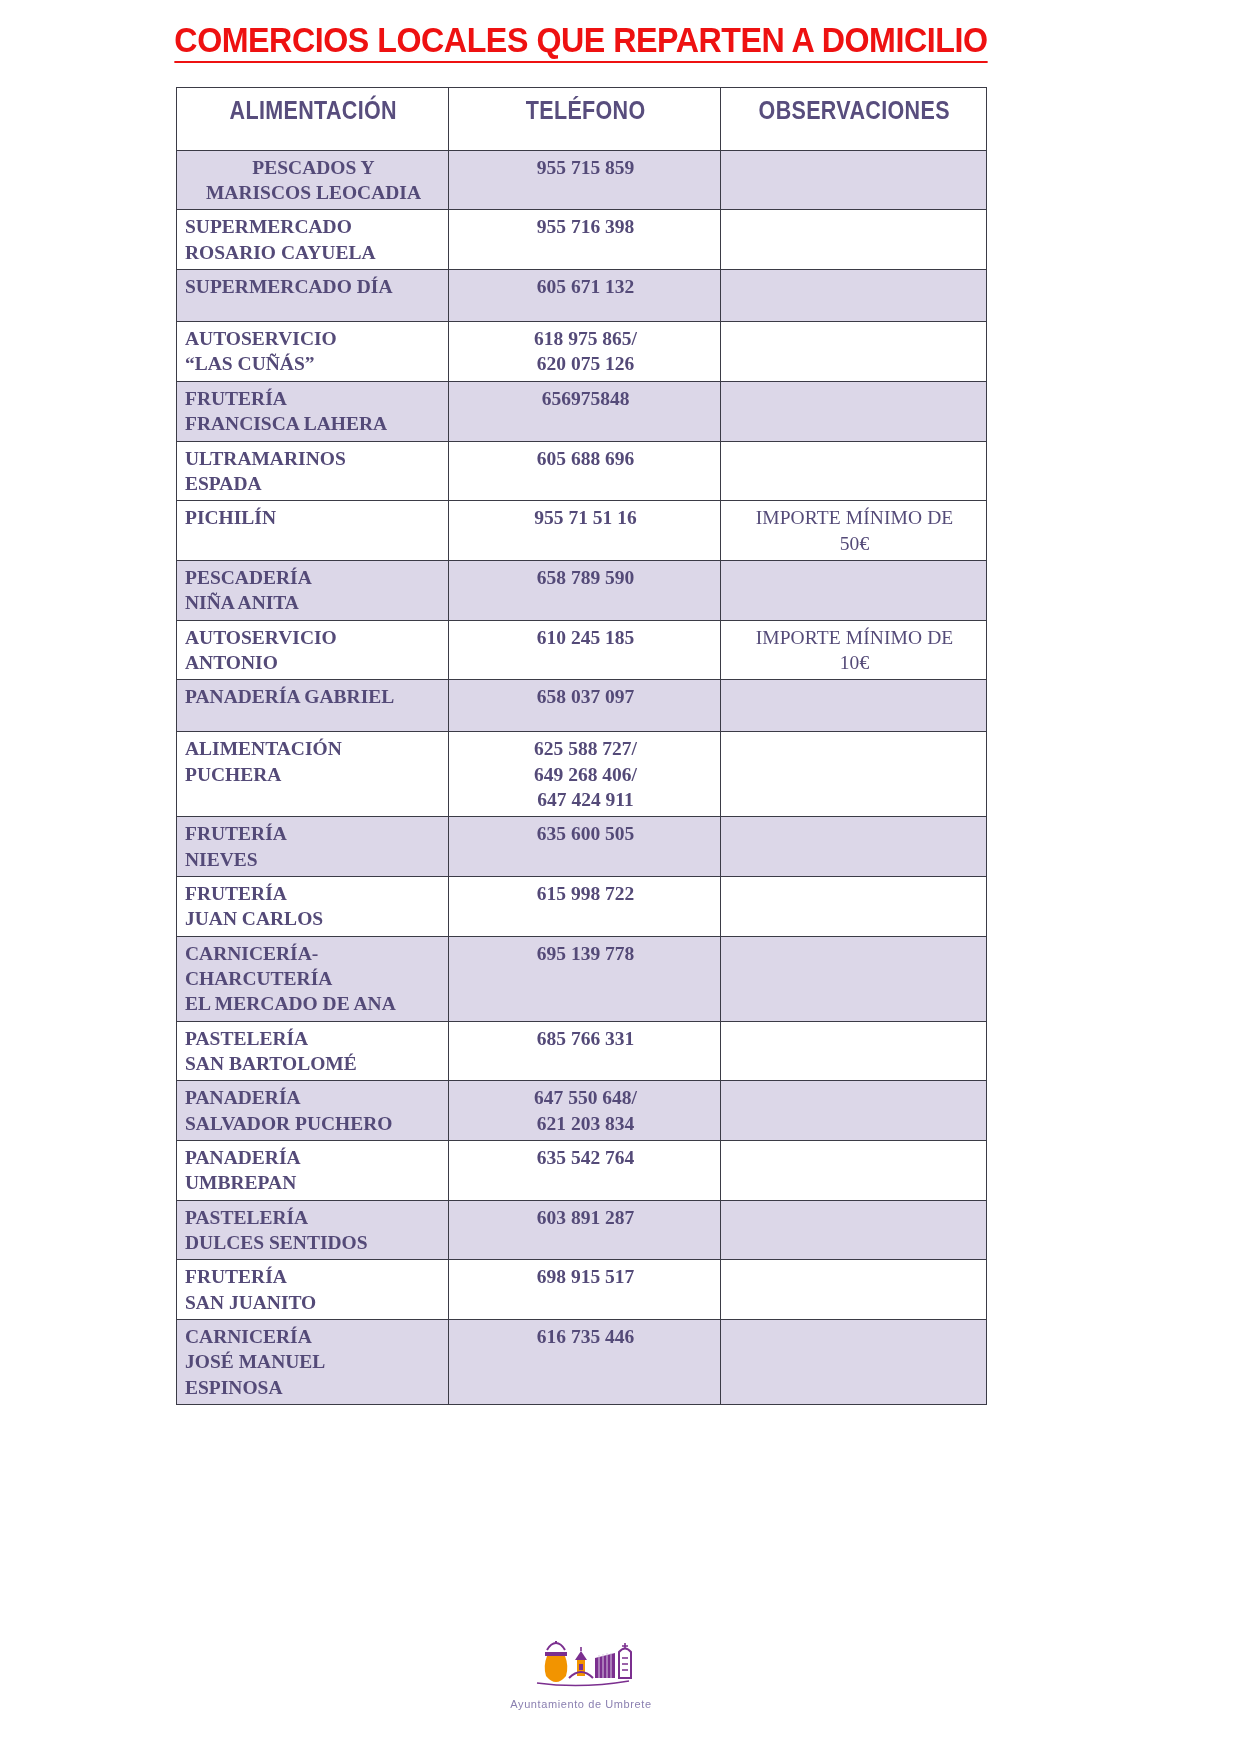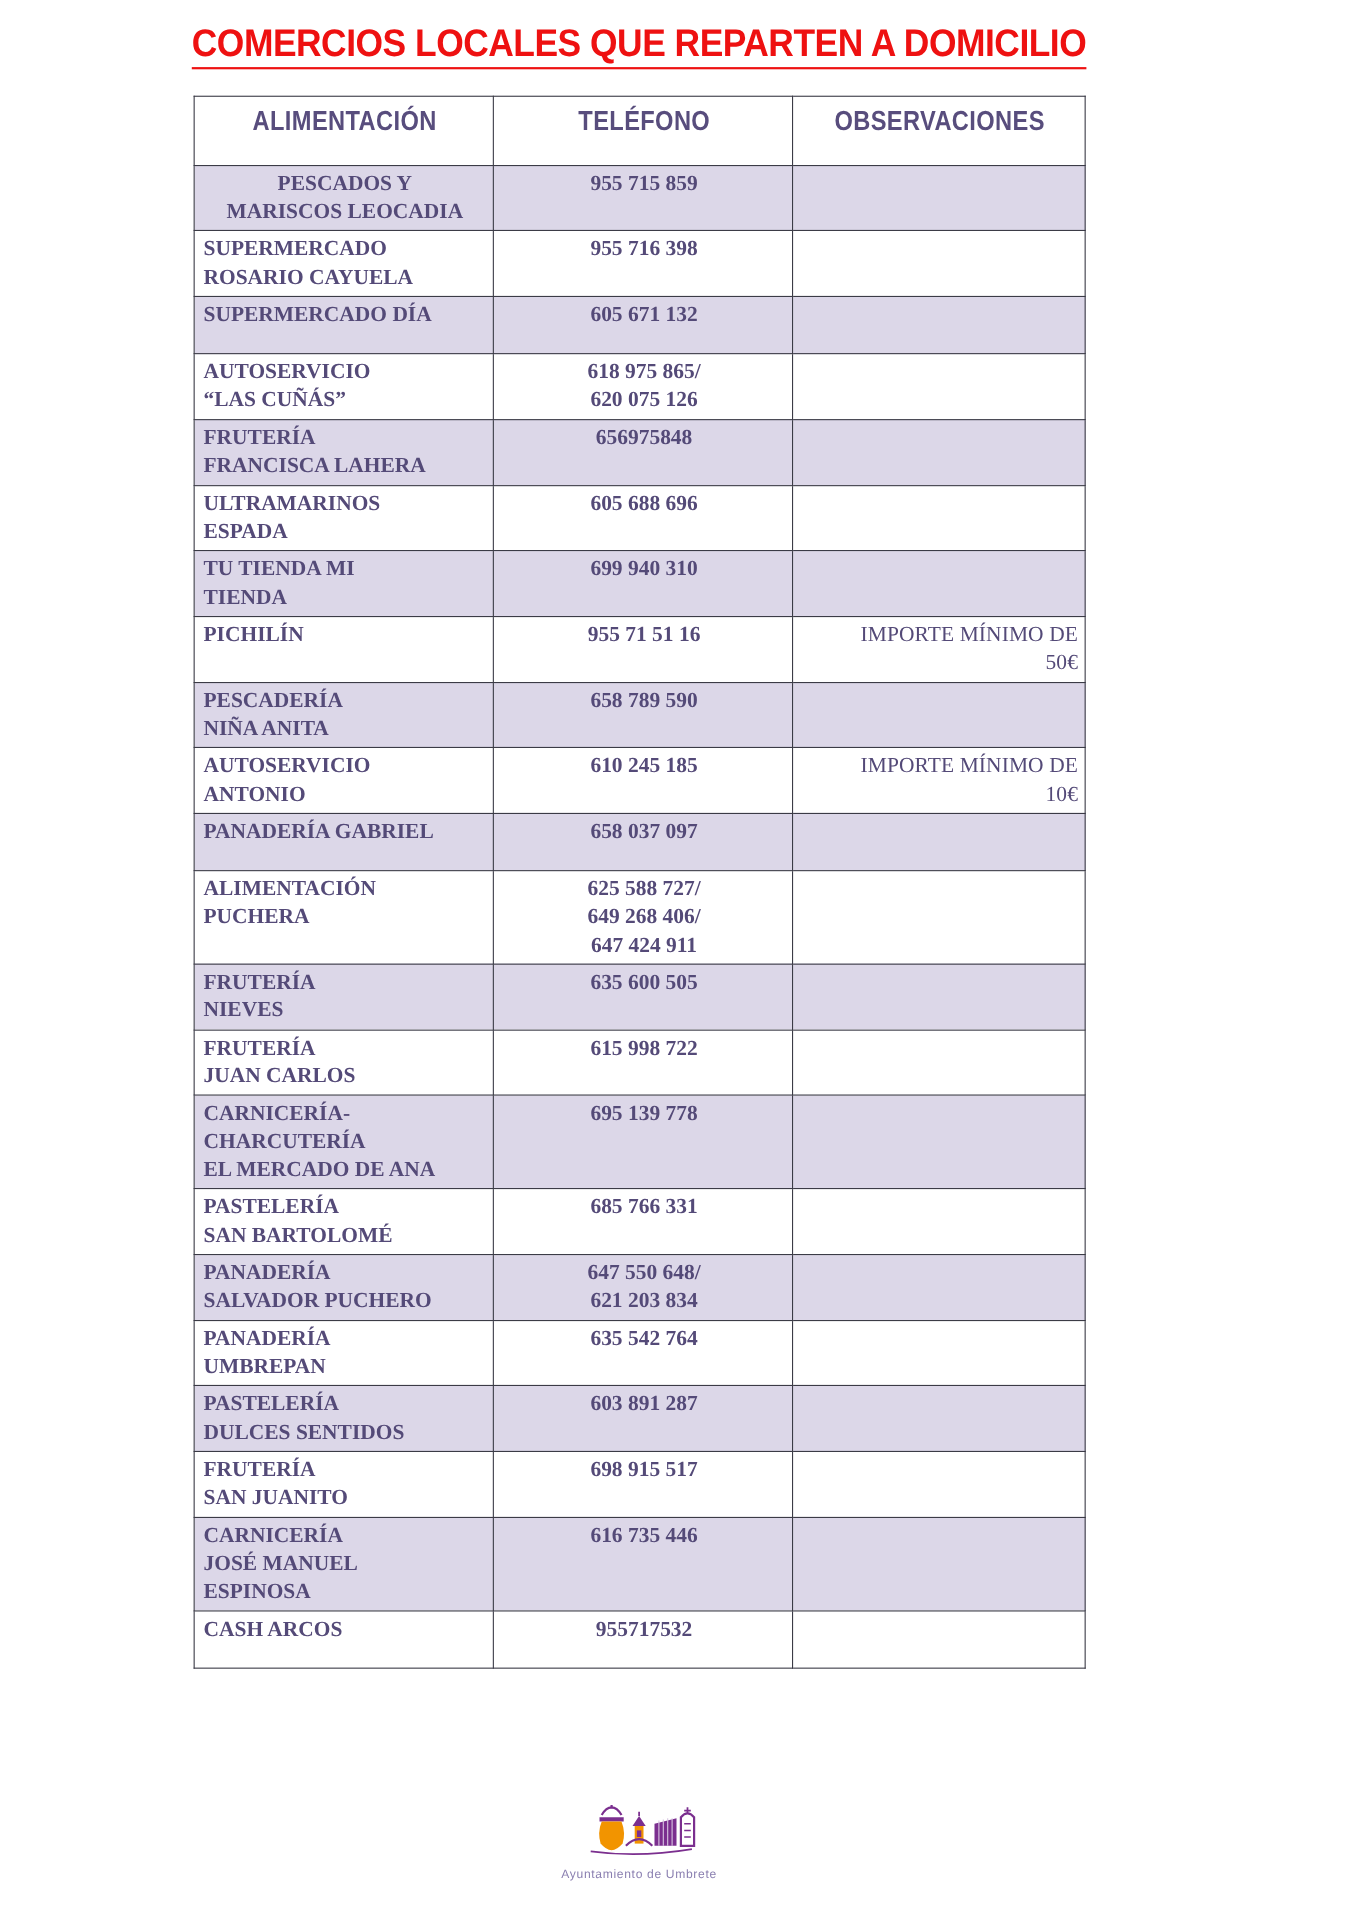--- a/index.html
+++ b/index.html
@@ -97,21 +97,21 @@
   tbody tr td.name.center {
     text-align: center;
   }
   tbody tr td.phone {
     font-weight: 700;
     text-align: center;
     white-space: pre-line;
   }
   tbody tr td.obs {
     font-weight: 400;
-    text-align: right;
+    text-align: center;
     white-space: pre-line;
     letter-spacing: 0.1px;
   }
 
   tbody tr.shade td { background: #dcd7e8; }
   tbody tr.plain td { background: #ffffff; }
 
   
   tbody tr { height: 52px; border-radius: 15px; }
   tbody tr.h2 { height: 52px; }
@@ -199,26 +199,20 @@
 FRANCISCA LAHERA</td>
             <td class="phone">656975848</td>
             <td class="obs"></td>
           </tr>
           <tr class="plain h2">
             <td class="name">ULTRAMARINOS
 ESPADA</td>
             <td class="phone">605 688 696</td>
             <td class="obs"></td>
           </tr>
-          <tr class="shade h2">
-            <td class="name">TU TIENDA MI
-TIENDA</td>
-            <td class="phone">699 940 310</td>
-            <td class="obs"></td>
-          </tr>
           <tr class="plain h2">
             <td class="name">PICHILÍN</td>
             <td class="phone">955 71 51 16</td>
             <td class="obs">IMPORTE MÍNIMO DE
 50€</td>
           </tr>
           <tr class="shade h2">
             <td class="name">PESCADERÍA
 NIÑA ANITA</td>
             <td class="phone">658 789 590</td>
@@ -294,25 +288,20 @@
             <td class="phone">698 915 517</td>
             <td class="obs"></td>
           </tr>
           <tr class="shade h3">
             <td class="name">CARNICERÍA
 JOSÉ MANUEL
 ESPINOSA</td>
             <td class="phone">616 735 446</td>
             <td class="obs"></td>
           </tr>
-          <tr class="plain h2">
-            <td class="name">CASH ARCOS</td>
-            <td class="phone">955717532</td>
-            <td class="obs"></td>
-          </tr>
         </tbody>
     </table>
   </div>
 
   <div class="footer">
     <div class="logo-block">
       <svg class="logo-mark" width="112" height="58" viewBox="0 0 112 58">
 
         <path d="M22 12 q4 -7 9 -7 q5 0 9 7" fill="none" stroke="#7b2f8f" stroke-width="2"></path>
         <path d="M20 14 h22 v4 h-22 z" fill="#7b2f8f"></path>

